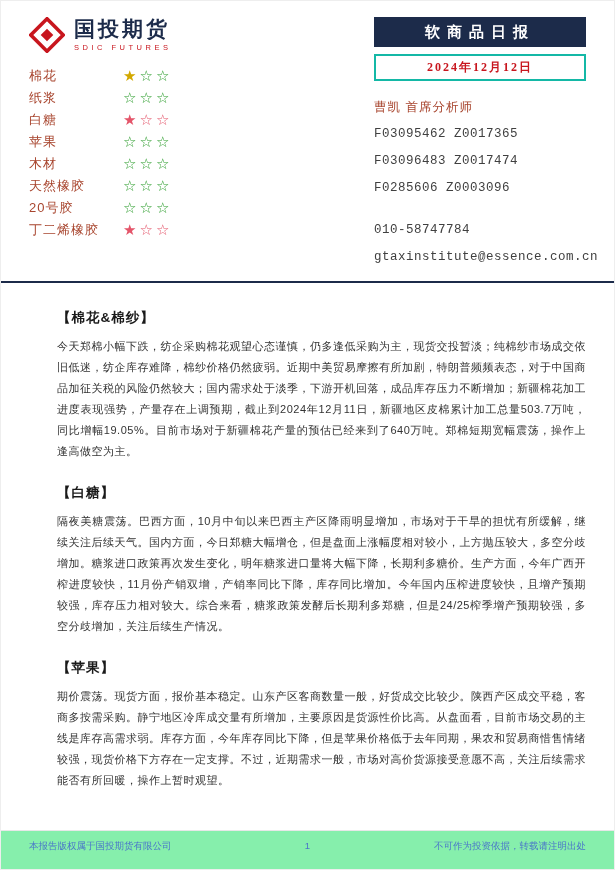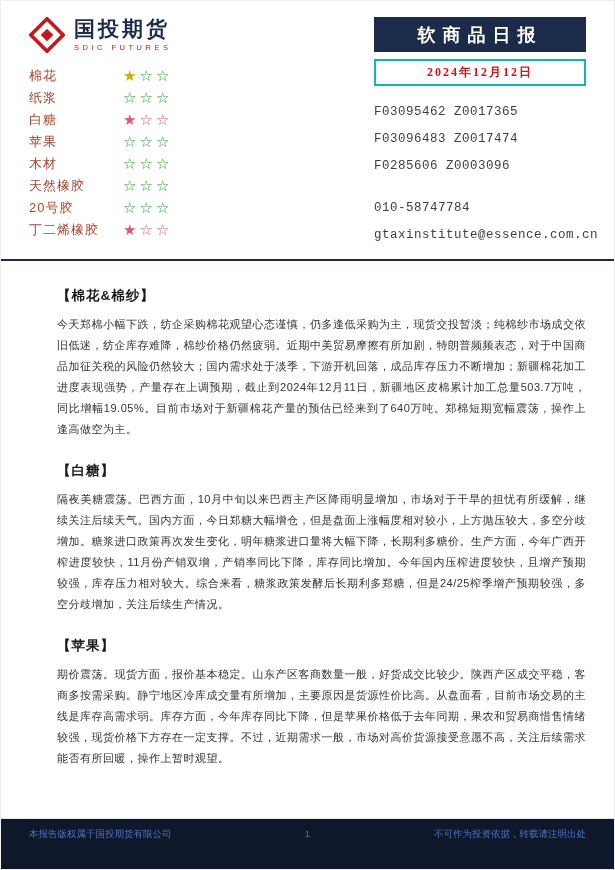--- a/index.html
+++ b/index.html
@@ -10,37 +10,37 @@
     -webkit-font-smoothing:antialiased;
   }
   .page{position:relative;width:615px;height:870px;background:#fff;box-sizing:border-box;border:1px solid #eee;}
   .top{display:flex;justify-content:space-between;padding:16px 28px 0 28px;}
   .col-left{width:292px;}
   .col-right{width:212px;}
   .logo{display:flex;align-items:center;gap:9px;}
   .logo-icon{width:36px;height:36px;flex:0 0 auto;}
   .logo-text .brand{font-size:21px;font-weight:bold;color:#1c2b4a;letter-spacing:3px;font-family:"Liberation Serif","DejaVu Serif",serif;line-height:1.1;}
   .logo-text .sub{font-size:7.5px;color:#c8161e;letter-spacing:3.5px;margin-top:2px;}
-  .title-box{background:#1c2b4a;color:#ffffff;text-align:center;padding:6px 4px 5px 4px;font-size:18px;font-weight:bold;letter-spacing:7px;font-family:"Liberation Serif","DejaVu Serif",serif;}
+  .title-box{background:#1c2b4a;color:#ffffff;text-align:center;padding:6px 4px 5px 4px;font-size:15px;font-weight:bold;letter-spacing:7px;font-family:"Liberation Serif","DejaVu Serif",serif;}
   .date-box{margin-top:7px;border:2px solid #14b8a6;color:#c8161e;text-align:center;padding:3px 4px;font-size:12px;font-weight:bold;letter-spacing:2px;font-family:"Liberation Serif","DejaVu Serif",serif;}
   .ratings-banner{margin-top:12px;background:#fce9e8;color:#d2342a;text-align:center;font-size:15px;font-weight:bold;letter-spacing:6px;padding:4px 0;}
   .ratings-list{margin-top:12px;}
   .rating-row{display:flex;align-items:center;height:22px;}
   .commodity-name{width:94px;font-size:13px;color:#a8452e;letter-spacing:1px;}
   .stars span{font-size:15px;margin-right:3px;line-height:1;}
   .analysts{margin-top:13px;}
   .analyst-name{color:#a8452e;font-size:12.5px;height:27px;line-height:27px;letter-spacing:1px;}
   .analyst-code{color:#404040;font-size:12.5px;height:27px;line-height:27px;font-family:"Liberation Mono","DejaVu Sans Mono",monospace;letter-spacing:0.5px;}
   .contact{margin-top:15px;}
   .divider{height:2px;background:#1c2b4a;margin-top:10px;}
   .content{padding:4px 28px 0 28px;margin-left:28px;}
   .section{margin-top:22px;}
   .section-heading{font-size:13.5px;font-weight:bold;color:#1a1a1a;letter-spacing:1px;}
   .section-body{margin-top:9px;font-size:11px;line-height:21px;color:#333333;text-align:justify;letter-spacing:0.5px;}
-  .footer{position:absolute;left:0;right:0;bottom:0;border-top:1px solid #e8e8e8;display:flex;padding:9px 28px 28px 28px;font-size:9.5px;color:#4a76c9;background:#0f172a;}
+  .footer{position:absolute;left:0;right:0;bottom:0;border-top:1px solid #e8e8e8;display:flex;padding:9px 28px 16px 28px;font-size:9.5px;color:#4a76c9;background:#86efac;}
   .footer>div{flex:1;white-space:nowrap;}
   .footer .f-center{text-align:center;}
   .footer .f-right{text-align:right;}
 </style>
 </head>
 <body>
 
 <div class="page">
 
   <div class="top">
@@ -94,20 +94,21 @@
             <span class="stars"><span style="color: rgb(228, 85, 106);">★</span><span style="color: rgb(228, 85, 106);">☆</span><span style="color: rgb(228, 85, 106);">☆</span></span>
           </div>
         </div>
     </div>
 
     <div class="col-right">
       <div class="title-box">软商品日报</div>
       <div class="date-box">2024年12月12日</div>
 
       <div class="analysts">
+          <div class="analyst-name">曹凯 首席分析师</div>
           <div class="analyst-code">F03095462 Z0017365</div>
           <div class="analyst-code">F03096483 Z0017474</div>
           <div class="analyst-code">F0285606 Z0003096</div>
         </div>
 
       <div class="contact">
         <div class="analyst-code">010-58747784</div>
         <div class="analyst-code">gtaxinstitute@essence.com.cn</div>
       </div>
     </div>

